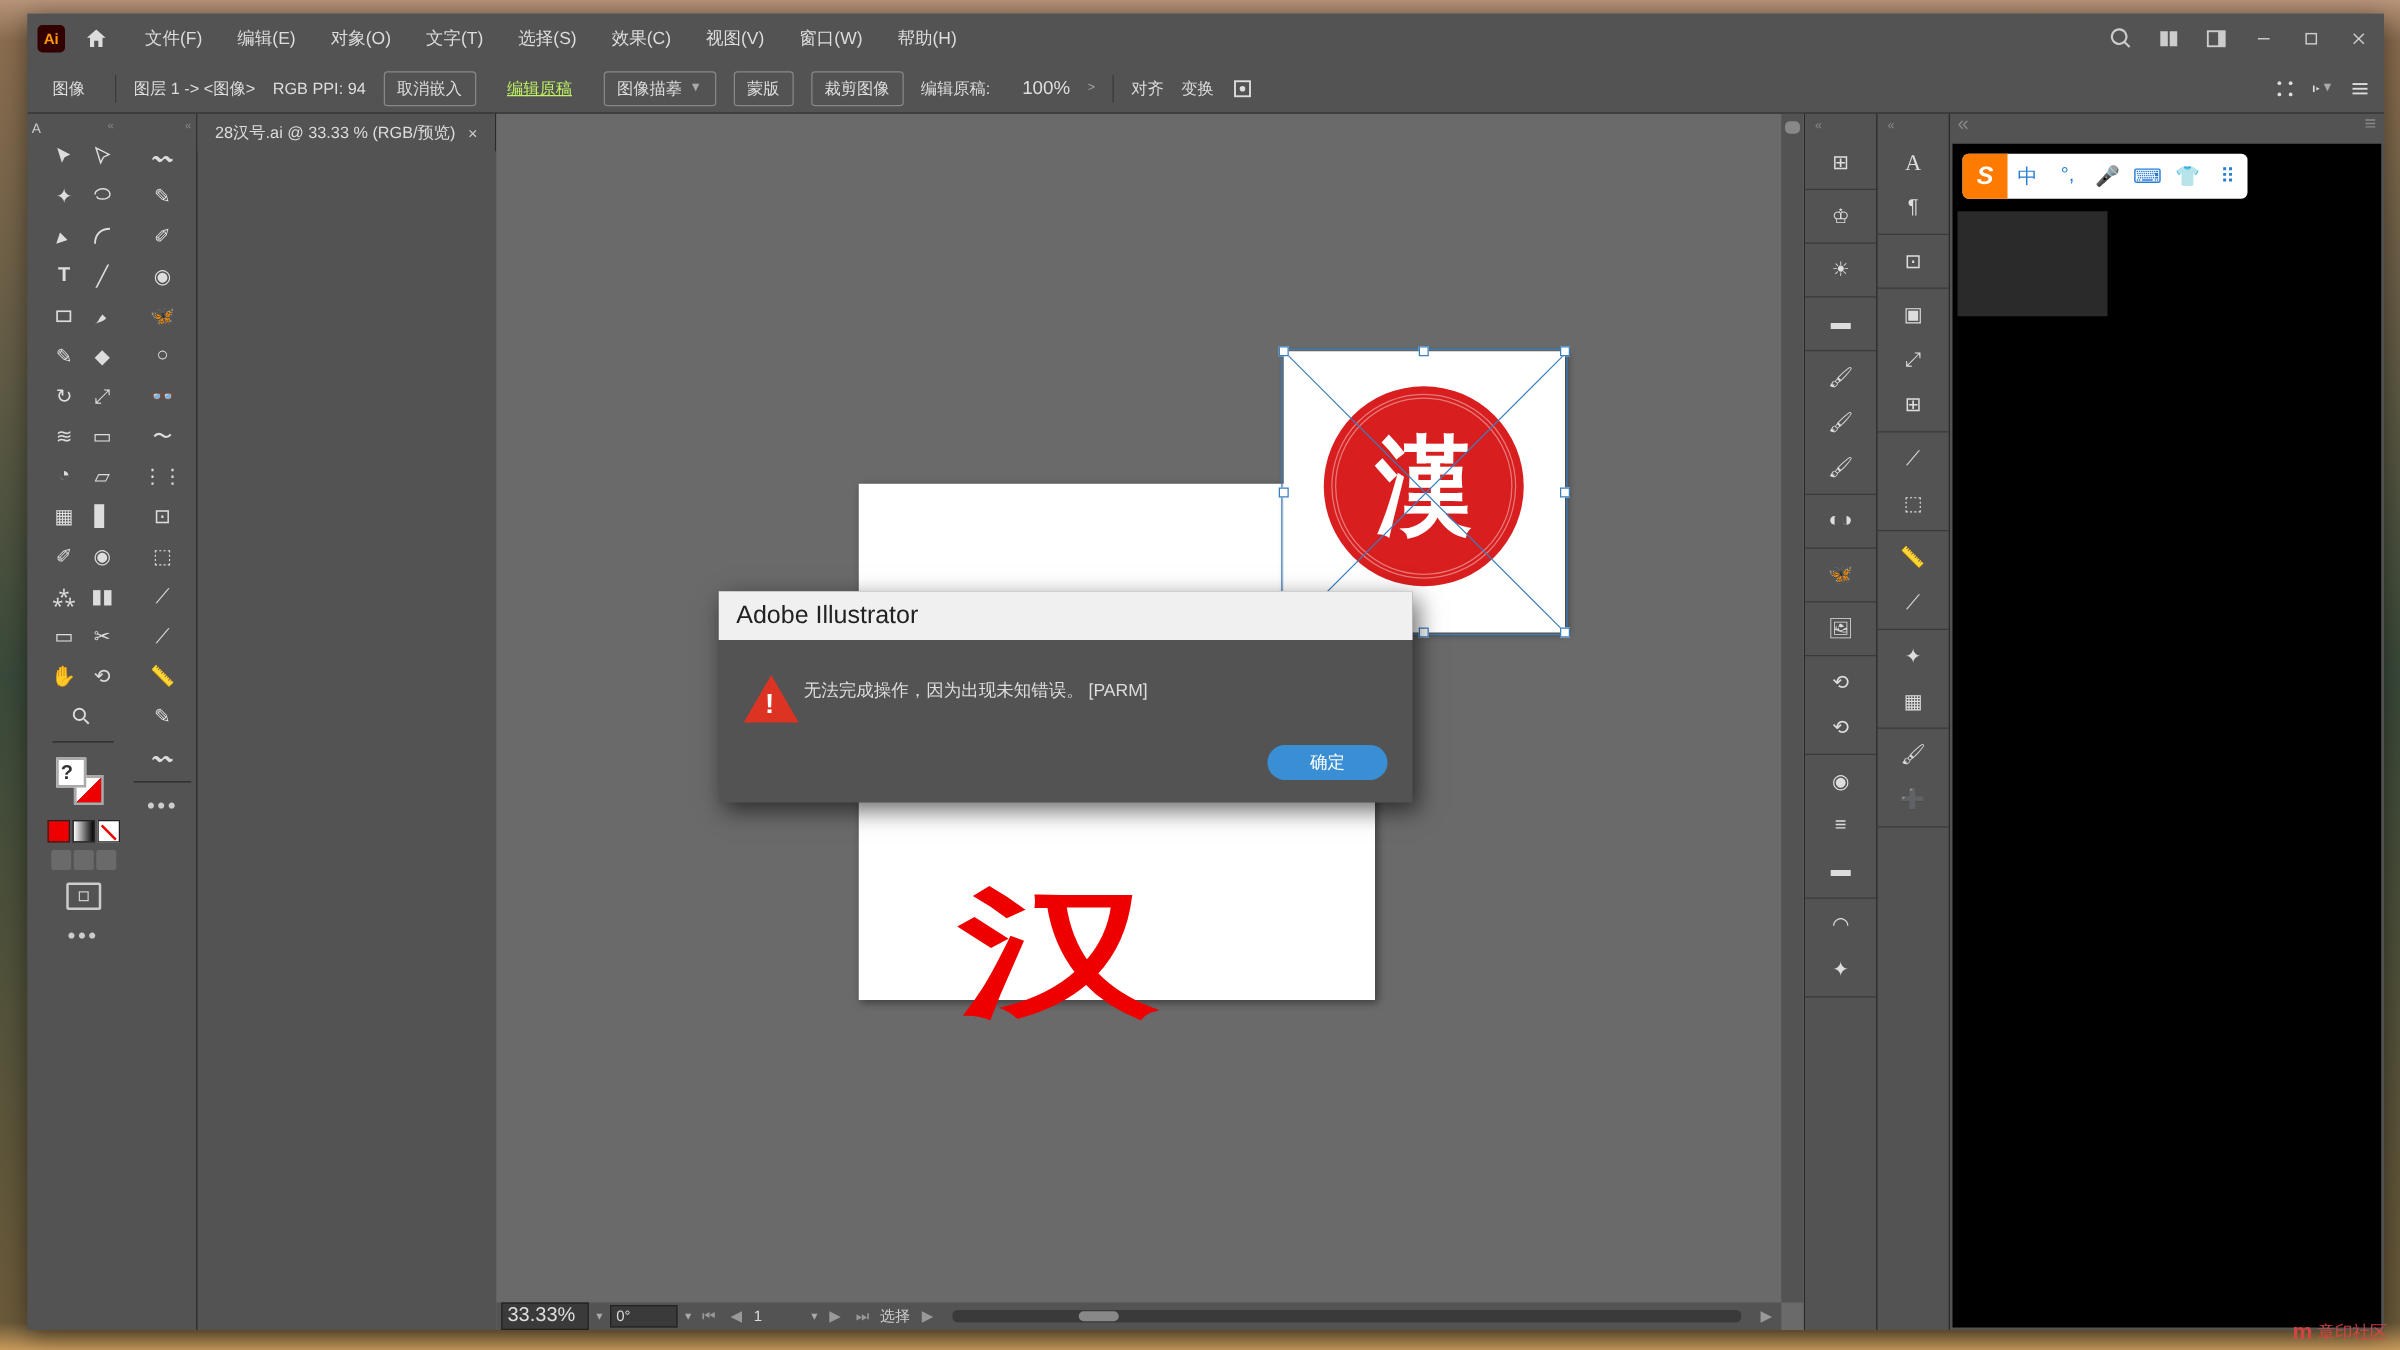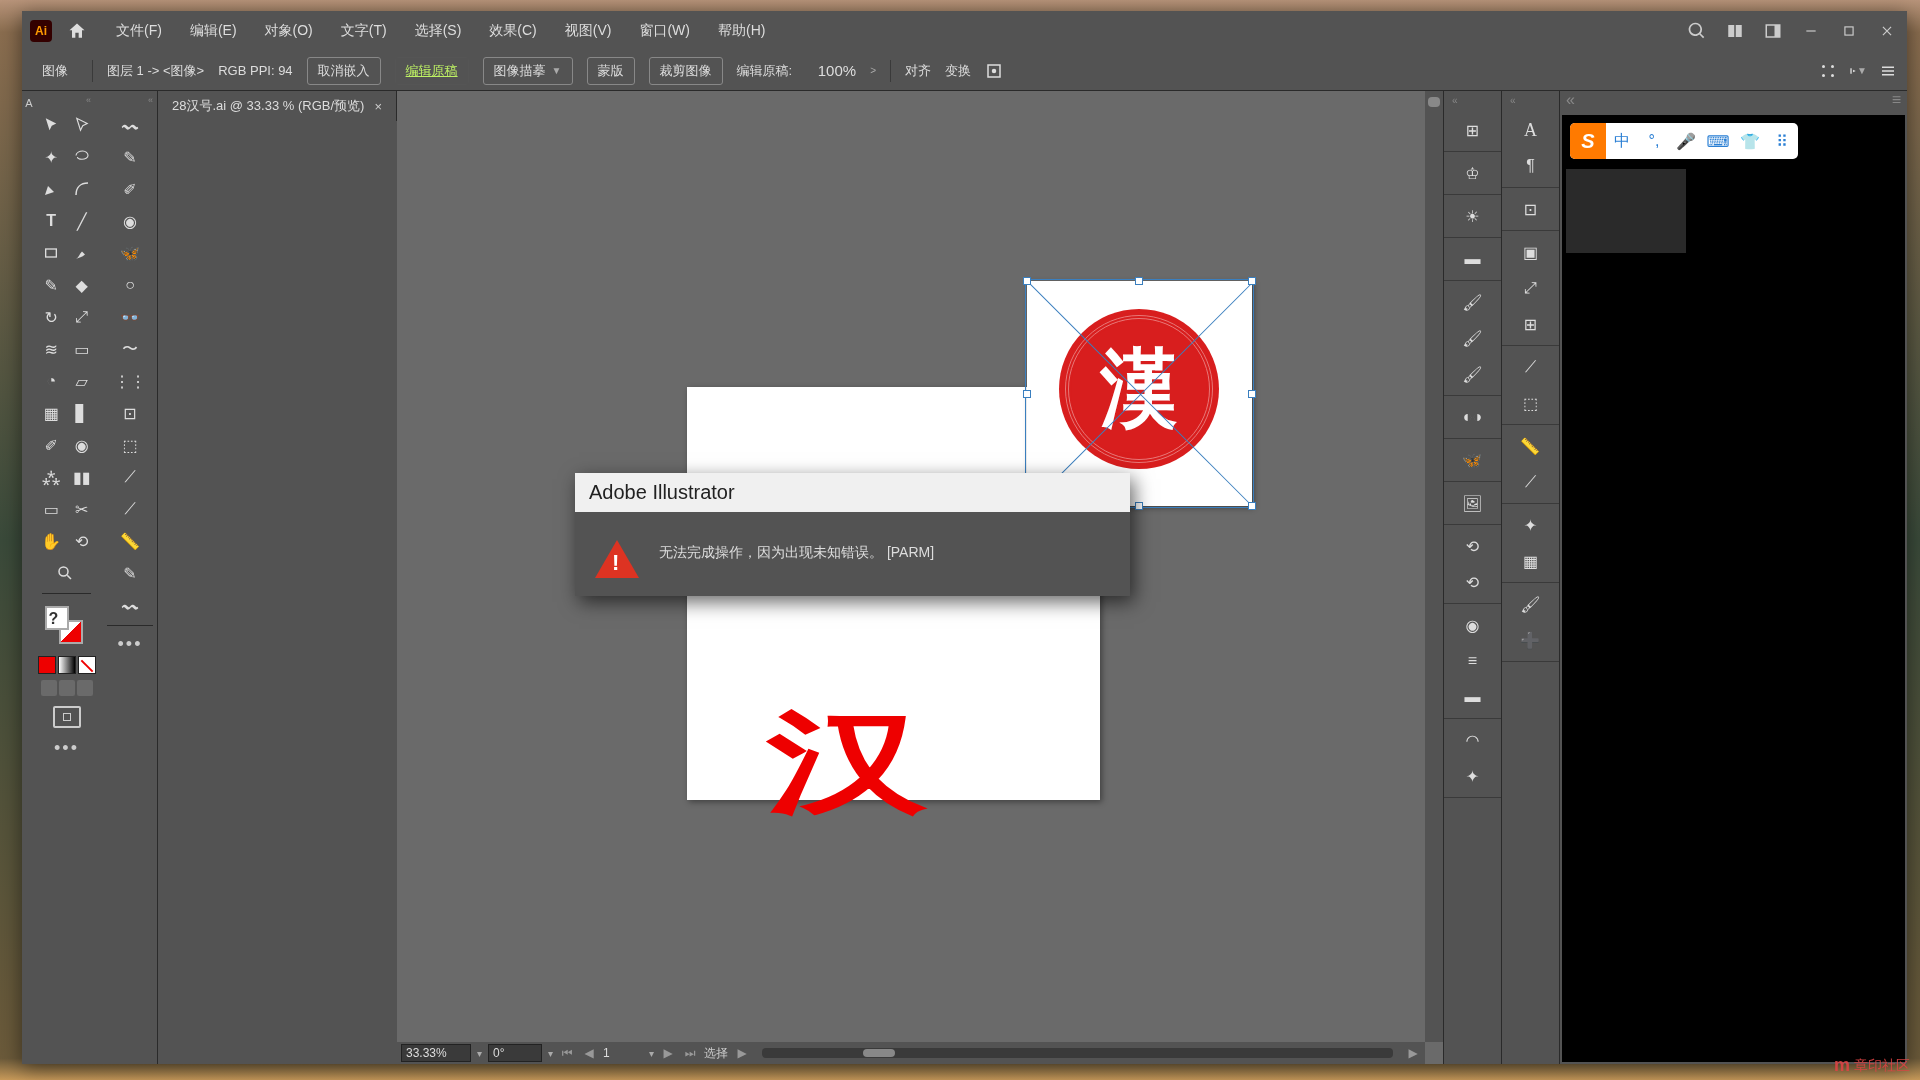--- a/index.html
+++ b/index.html
@@ -55,21 +55,21 @@
 
 .center { flex:1; display:flex; min-width:0; }
 .doc-tabs { height:30px; background:#434343; display:flex; align-items:stretch; }
 .doc-tab { background:#535353; padding:0 14px; display:flex; align-items:center; gap:10px; color:#ddd; font-size:13px; border-right:1px solid #2a2a2a; }
 .doc-tab .close { color:#ccc; cursor:pointer; }
 
 .canvas-wrap { flex:1; background:#6a6a6a; position:relative; overflow:hidden; }
 .scroll-v { position:absolute; right:0; top:0; bottom:22px; width:18px; background:#535353; }
 .scroll-v .thumb { position:absolute; left:3px; right:3px; top:6px; height:10px; background:#888; border-radius:4px; }
 .scroll-h { position:absolute; left:0; right:18px; bottom:0; height:22px; background:#535353; display:flex; align-items:center; gap:6px; color:#ccc; font-size:12px; padding:0 4px;}
-.zoom-sel { width:70px; background:#3a3a3a; color:#ddd; border:1px solid #222; padding:1px 4px; font-size:12px;}
+.zoom-sel { width:70px; background:#3a3a3a; color:#ddd; border:1px solid #222; padding:1px 4px; font-size:16px;}
 .rot-sel { width:54px; background:#3a3a3a; color:#ddd; border:1px solid #222; padding:1px 4px; font-size:12px;}
 .nav-b { width:16px; height:16px; color:#999; display:flex; align-items:center; justify-content:center; cursor:pointer;}
 .art-in { width:40px; background:transparent; border:none; color:#ddd; font-size:12px;}
 .hbar-track { flex:1; height:10px; background:#3a3a3a; border-radius:4px; position:relative; margin:0 6px;}
 .hbar-track .th { position:absolute; left:16%; width:5%; top:1px; bottom:1px; background:#888; border-radius:4px;}
 
 
 .artboard1 { position:absolute; left:290px; top:296px; width:413px; height:413px; background:#fff; box-shadow:2px 2px 6px rgba(0,0,0,.4); }
 .han-text { position:absolute; left:80px; top:295px; font-size:160px; font-weight:900; color:#e00; font-family:"SimHei",sans-serif; line-height:1; transform:scaleY(.7); }
 .placed { position:absolute; left:630px; top:190px; width:225px; height:225px; background:#fff; box-shadow:2px 2px 6px rgba(0,0,0,.4); }
@@ -103,21 +103,21 @@
 .thumb-box { position:absolute; left:4px; top:54px; width:120px; height:84px; background:#2a2a2a; }
 
 
 .watermark { position:absolute; right:10px; bottom:4px; display:flex; align-items:center; gap:4px; color:#d44; font-size:14px; opacity:.9;}
 .watermark .m { color:#d44; font-weight:bold; font-size:18px;}
 
 
 .dialog-overlay { position:absolute; inset:0; }
 .dialog { position:absolute; left:575px; top:473px; width:555px; background:#535353; box-shadow:4px 6px 18px rgba(0,0,0,.6);}
 .dlg-title { background:#f0f0f0; color:#222; padding:8px 14px; font-size:20px;}
-.dlg-body { padding:24px 20px 18px; display:flex; gap:20px; align-items:flex-start;}
+.dlg-body { padding:24px 20px 18px; display:flex; gap:4px; align-items:flex-start;}
 .warn-ic { width:0; height:0; border-left:22px solid transparent; border-right:22px solid transparent; border-bottom:38px solid #d32; position:relative; margin-top:4px;}
 .warn-ic:after { content:'!'; position:absolute; left:-5px; top:10px; color:#fff; font-weight:bold; font-size:22px;}
 .dlg-msg { color:#ddd; font-size:14px; padding-top:8px; flex:1;}
 .dlg-foot { display:flex; justify-content:flex-end; padding:0 20px 18px;}
 .dlg-ok { background:#3a8fd4; color:#fff; border:none; border-radius:14px; padding:5px 34px; font-size:14px; cursor:pointer;}
 
 .chev { font-size:10px; color:#aaa; }
 .sep-v { width:1px; height:22px; background:#3a3a3a; }
 svg { fill:currentColor; }
 </style>
@@ -532,19 +532,22 @@
   </div>
 </div>
 
 <div class="dialog-overlay">
   <div class="dialog">
     <div class="dlg-title">Adobe Illustrator</div>
     <div class="dlg-body">
       <div class="warn-ic"></div>
       <div class="dlg-msg">无法完成操作，因为出现未知错误。  [PARM]</div>
     </div>
+    <div class="dlg-foot">
+      <button class="dlg-ok">确定</button>
+    </div>
   </div>
 </div>
 
 <div class="watermark">
   <span class="m">m</span>
   <span>章印社区</span>
 </div>
 
 </body></html>

